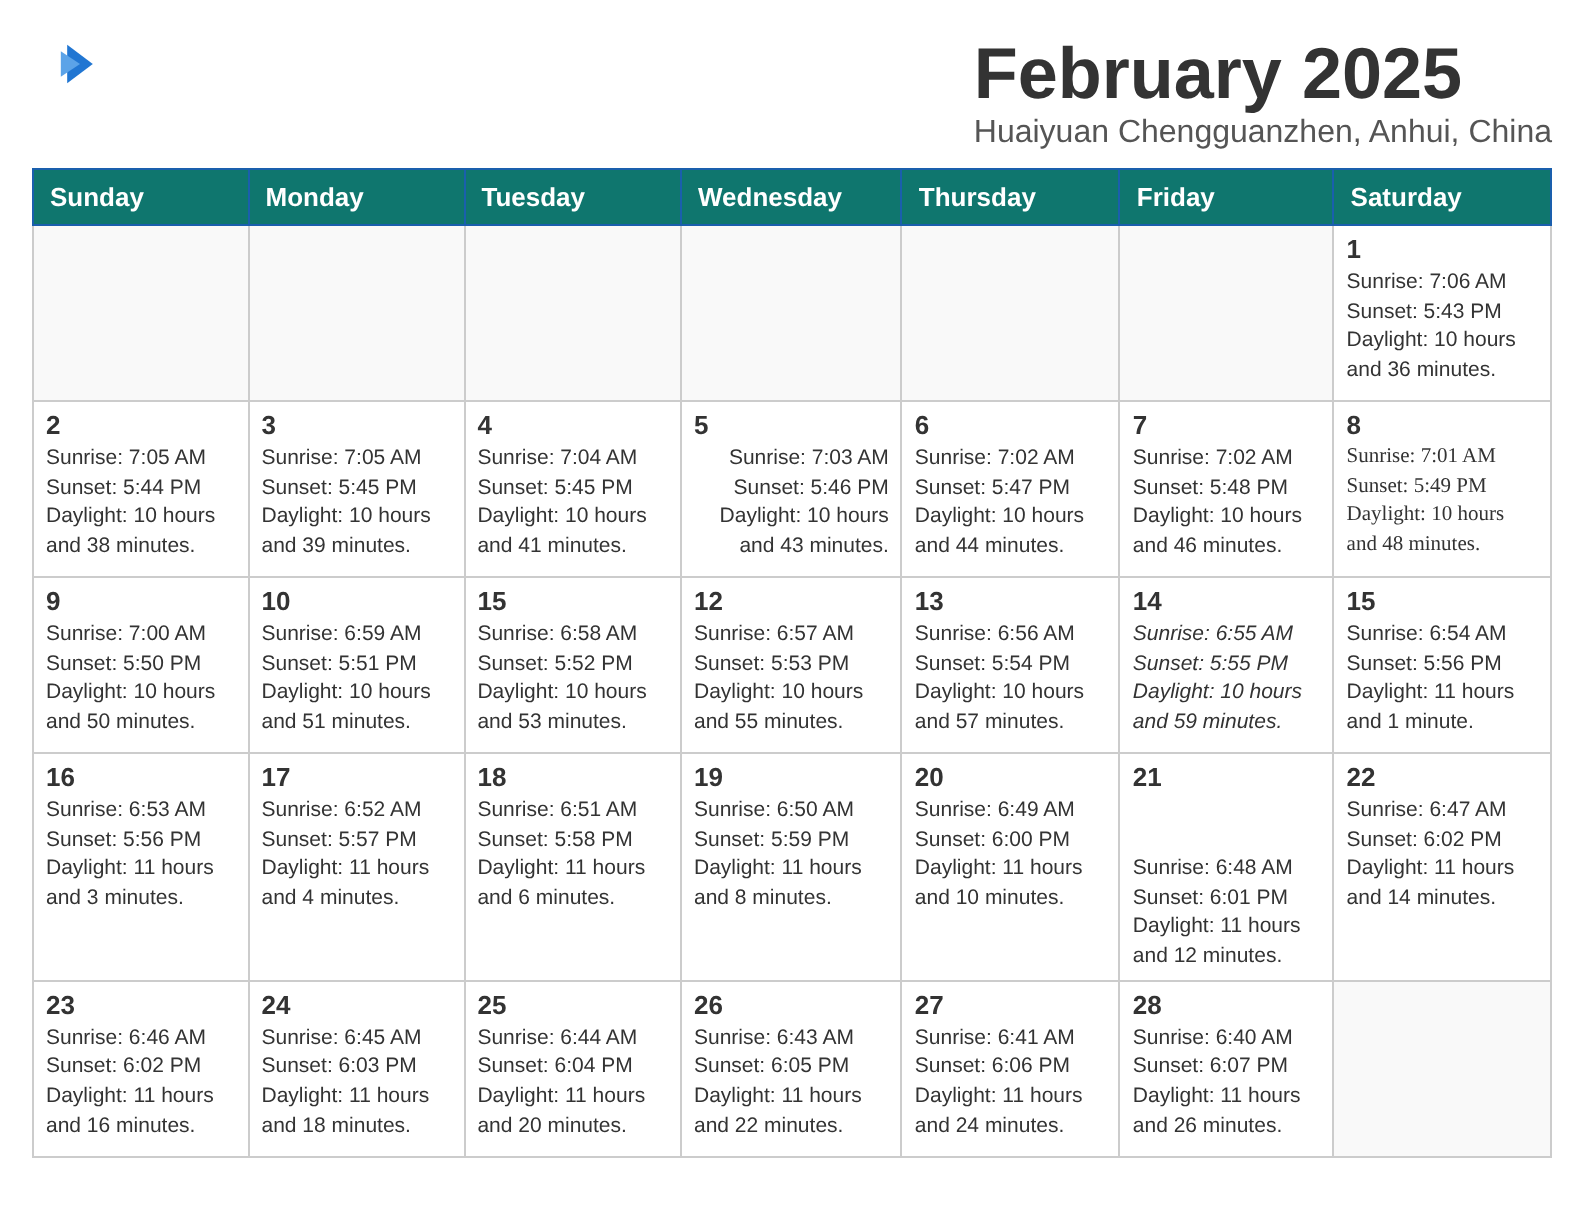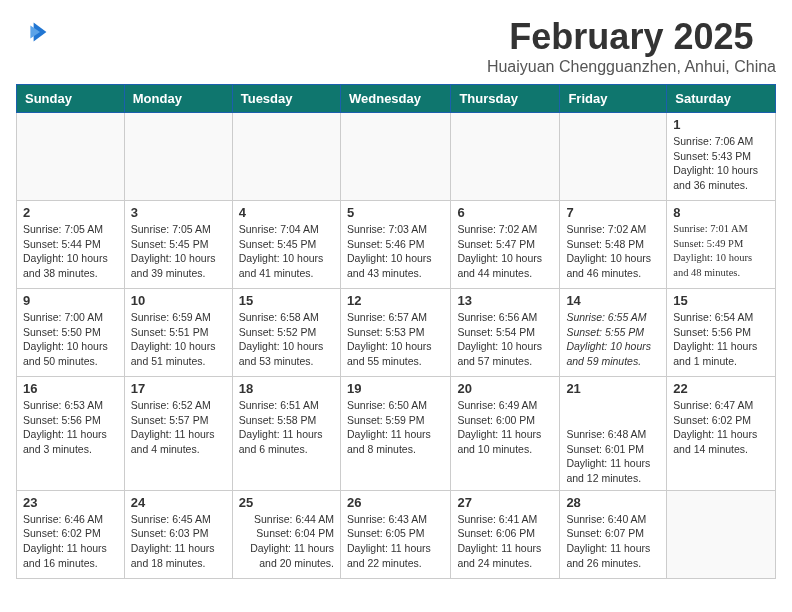--- a/index.html
+++ b/index.html
@@ -26,21 +26,21 @@
       color: #333;
       line-height: 1.2;
     }
     .logo-blue { color: #2176d2; }
     .logo-icon {
       width: 32px;
       height: 32px;
       margin-right: 4px;
     }
     .title-block {
-      text-align: center;
+      text-align: left;
     }
     .month-title {
       font-size: 36px;
       font-weight: bold;
       color: #333;
     }
     .location-title {
       font-size: 16px;
       color: #555;
     }
@@ -145,21 +145,21 @@
         </td>
         <td>
           <span class="day-number">4</span>
           <div class="day-info" style="white-space: pre-line;">Sunrise: 7:04 AM
 Sunset: 5:45 PM
 Daylight: 10 hours
 and 41 minutes.</div>
         </td>
         <td>
           <span class="day-number">5</span>
-          <div class="day-info" style="white-space: pre-line;">Sunrise: 7:03 AM
+          <div class="day-info" style="white-space: pre-line; text-align: right;">Sunrise: 7:03 AM
 Sunset: 5:46 PM
 Daylight: 10 hours
 and 43 minutes.</div>
         </td>
         <td>
           <span class="day-number">6</span>
           <div class="day-info" style="white-space: pre-line;">Sunrise: 7:02 AM
 Sunset: 5:47 PM
 Daylight: 10 hours
 and 44 minutes.</div>
@@ -291,21 +291,21 @@
         </td>
         <td>
           <span class="day-number">24</span>
           <div class="day-info" style="white-space: pre-line;">Sunrise: 6:45 AM
 Sunset: 6:03 PM
 Daylight: 11 hours
 and 18 minutes.</div>
         </td>
         <td>
           <span class="day-number">25</span>
-          <div class="day-info" style="white-space: pre-line; text-align: right;">Sunrise: 6:44 AM
+          <div class="day-info" style="white-space: pre-line;">Sunrise: 6:44 AM
 Sunset: 6:04 PM
 Daylight: 11 hours
 and 20 minutes.</div>
         </td>
         <td>
           <span class="day-number">26</span>
           <div class="day-info" style="white-space: pre-line;">Sunrise: 6:43 AM
 Sunset: 6:05 PM
 Daylight: 11 hours
 and 22 minutes.</div>

